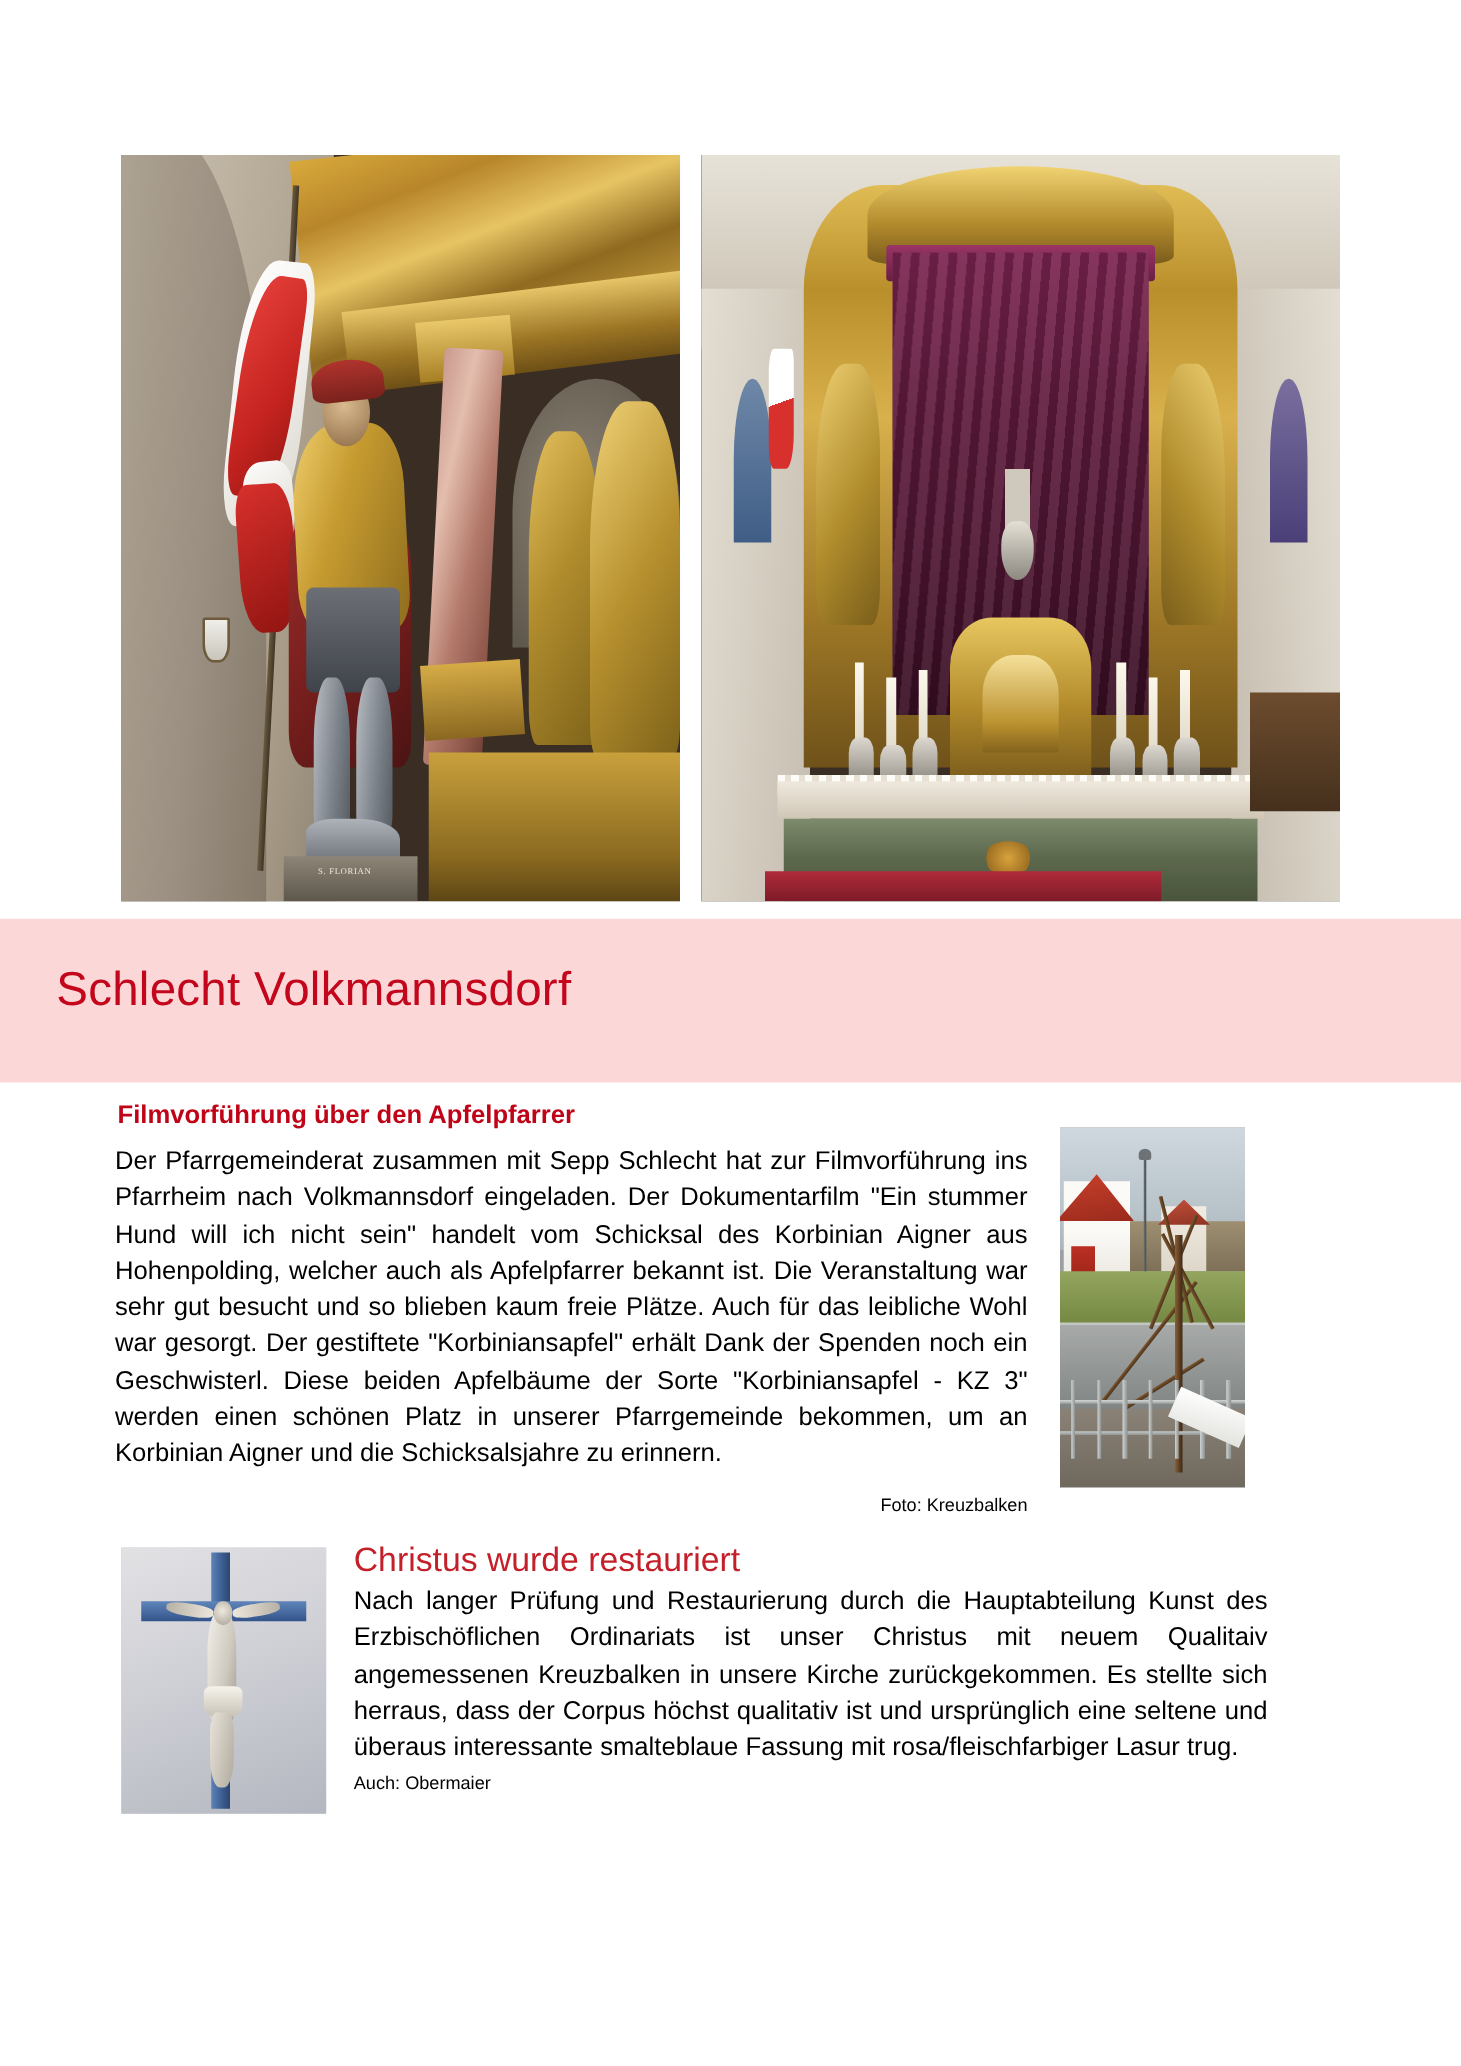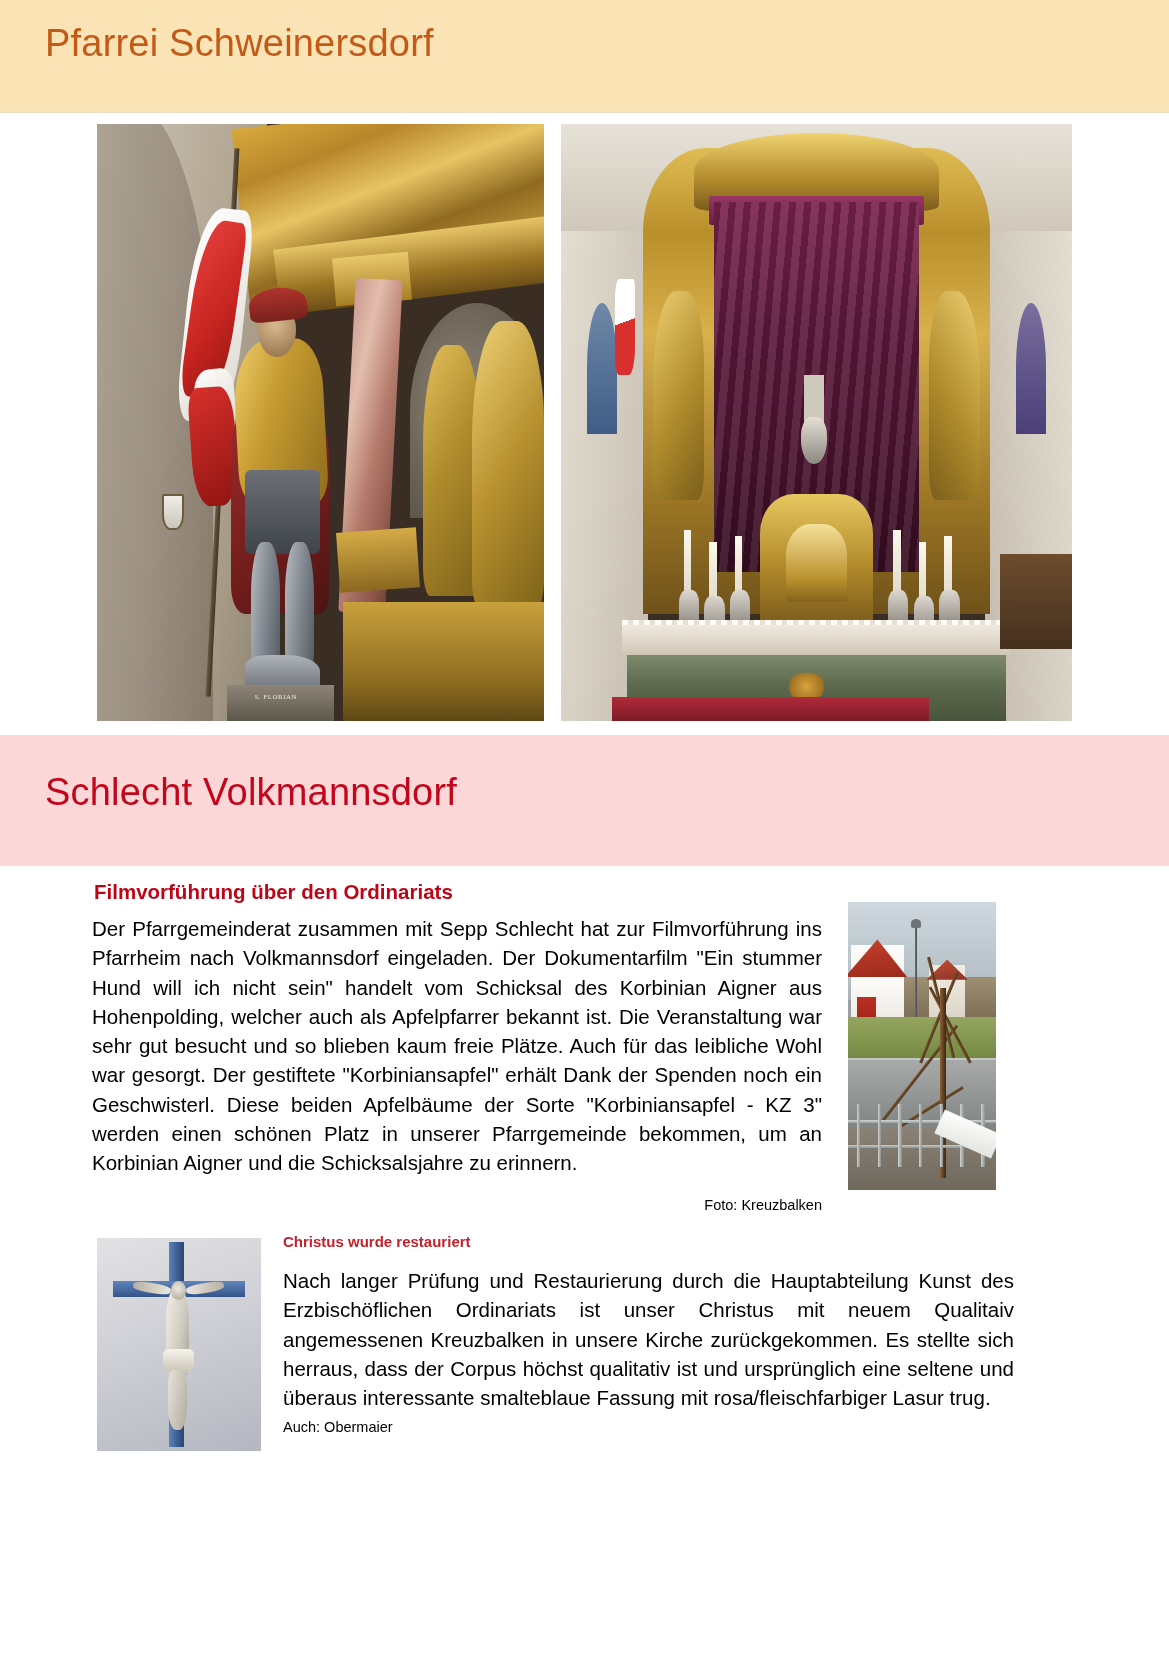--- a/index.html
+++ b/index.html
@@ -448,22 +448,22 @@
   .C-cloth{ left:40%; top:52%; width:19%; height:12%;
             background: linear-gradient(180deg,#f6f3ec,#c7c1b4);
             border-radius: 20% 20% 40% 40%; }
   .C-legs { left:43%; top:62%; width:12%; height:28%;
             background: linear-gradient(100deg,#e9e4da,#b0aa9e);
             border-radius: 26% 26% 40% 40%; }
 
   .a2-head {
     position: absolute;
     left: 283px; top: 0px;
-    font-size: 15px;
-    font-weight: 700;
+    font-size: 27px;
+    font-weight: 400;
     color: #c4202a;
     white-space: nowrap;
   }
   .a2-body {
     position: absolute;
     left: 283px; top: 33px;
     width: 731px;
     font-size: 20.5px;
     line-height: 29.3px;
     color: #000;
@@ -489,23 +489,20 @@
     right: 73px; top: 24px;
     font-size: 25px;
     color: #000;
   }
 </style>
 </head>
 <body>
 
 <div class="page">
 
-  <div class="banner-top">
-    <div class="banner-title">Pfarrei Schweinersdorf</div>
-  </div>
 
   <div class="photo-row">
 
     <div class="photo photo-left">
       <div class="ph-canvas">
         <div class="ph-el L-wall"></div>
         <div class="ph-el L-arch"></div>
         <div class="ph-el L-gold-top"></div>
         <div class="ph-el L-gold-band"></div>
         <div class="ph-el L-niche"></div>
@@ -572,21 +569,21 @@
         <div class="ph-el R-carpet"></div>
       </div>
     </div>
   </div>
 
   <div class="banner-mid">
     <div class="banner-title">Schlecht Volkmannsdorf</div>
   </div>
 
   <div class="article-1">
-    <div class="a1-head">Filmvorführung über den Ordinariats</div>
+    <div class="a1-head">Filmvorführung über den Apfelpfarrer</div>
 
     <div class="a1-body">Der Pfarrgemeinderat zusammen mit Sepp Schlecht hat zur Filmvorführung ins Pfarrheim nach Volkmannsdorf eingeladen. Der Dokumentarfilm "Ein stummer Hund will ich nicht sein" handelt vom Schicksal des Korbinian Aigner aus Hohenpolding, welcher auch als Apfelpfarrer bekannt ist. Die Veranstaltung war sehr gut besucht und so blieben kaum freie Plätze. Auch für das leibliche Wohl war gesorgt. Der gestiftete "Korbiniansapfel" erhält Dank der Spenden noch ein Geschwisterl. Diese beiden Apfelbäume der Sorte "Korbiniansapfel - KZ 3" werden einen schönen Platz in unserer Pfarrgemeinde bekommen, um an Korbinian Aigner und die Schicksalsjahre zu erinnern.</div>
 
     <div class="a1-credit">Foto: Kreuzbalken</div>
 
     <div class="photo-tree">
       <div class="ph-canvas">
         <div class="ph-el T-sky"></div>
         <div class="ph-el T-hedge"></div>
         <div class="ph-el T-house2"></div>

